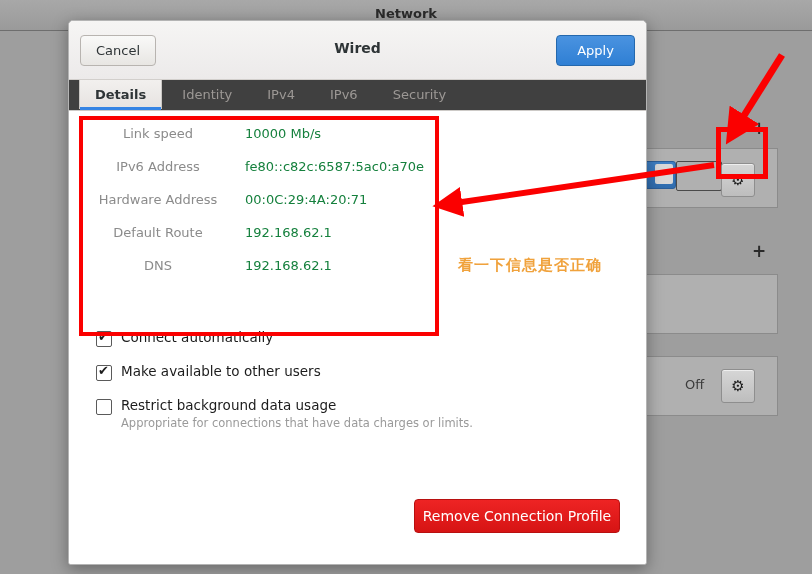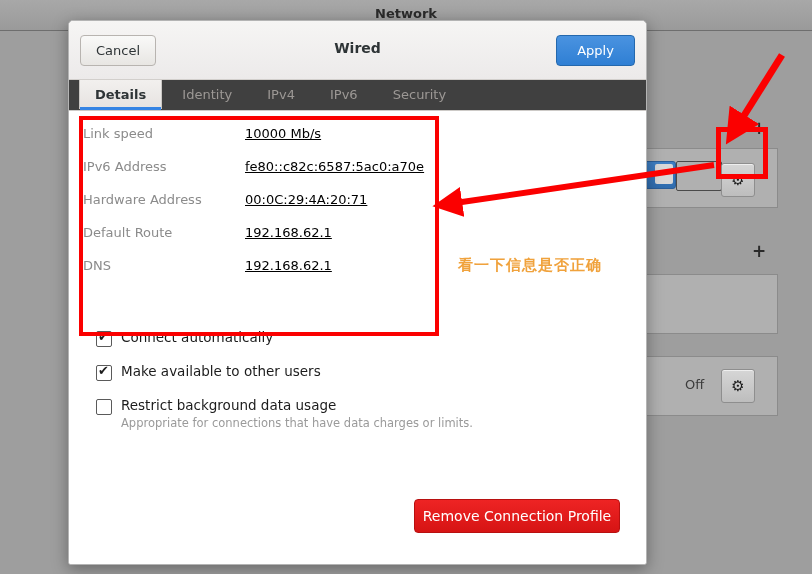--- a/index.html
+++ b/index.html
@@ -211,29 +211,28 @@
     left: 14px; top: 15px;
     width: 370px;
   }
   .detail-row {
     display: flex;
     align-items: baseline;
     height: 33px;
   }
   .detail-label {
     width: 150px;
-    text-align: left;
+    text-align: center;
     padding-right: 12px;
     font-size: 13px;
     color: #8b8b8b;
   }
   .detail-value {
     font-size: 13px;
-    color: #000000;
-    text-decoration: underline;
+    color: #15803d;
   }
 
   
   #options {
     position: absolute;
     left: 27px; top: 218px;
   }
   .check-row {
     display: flex;
     align-items: flex-start;

